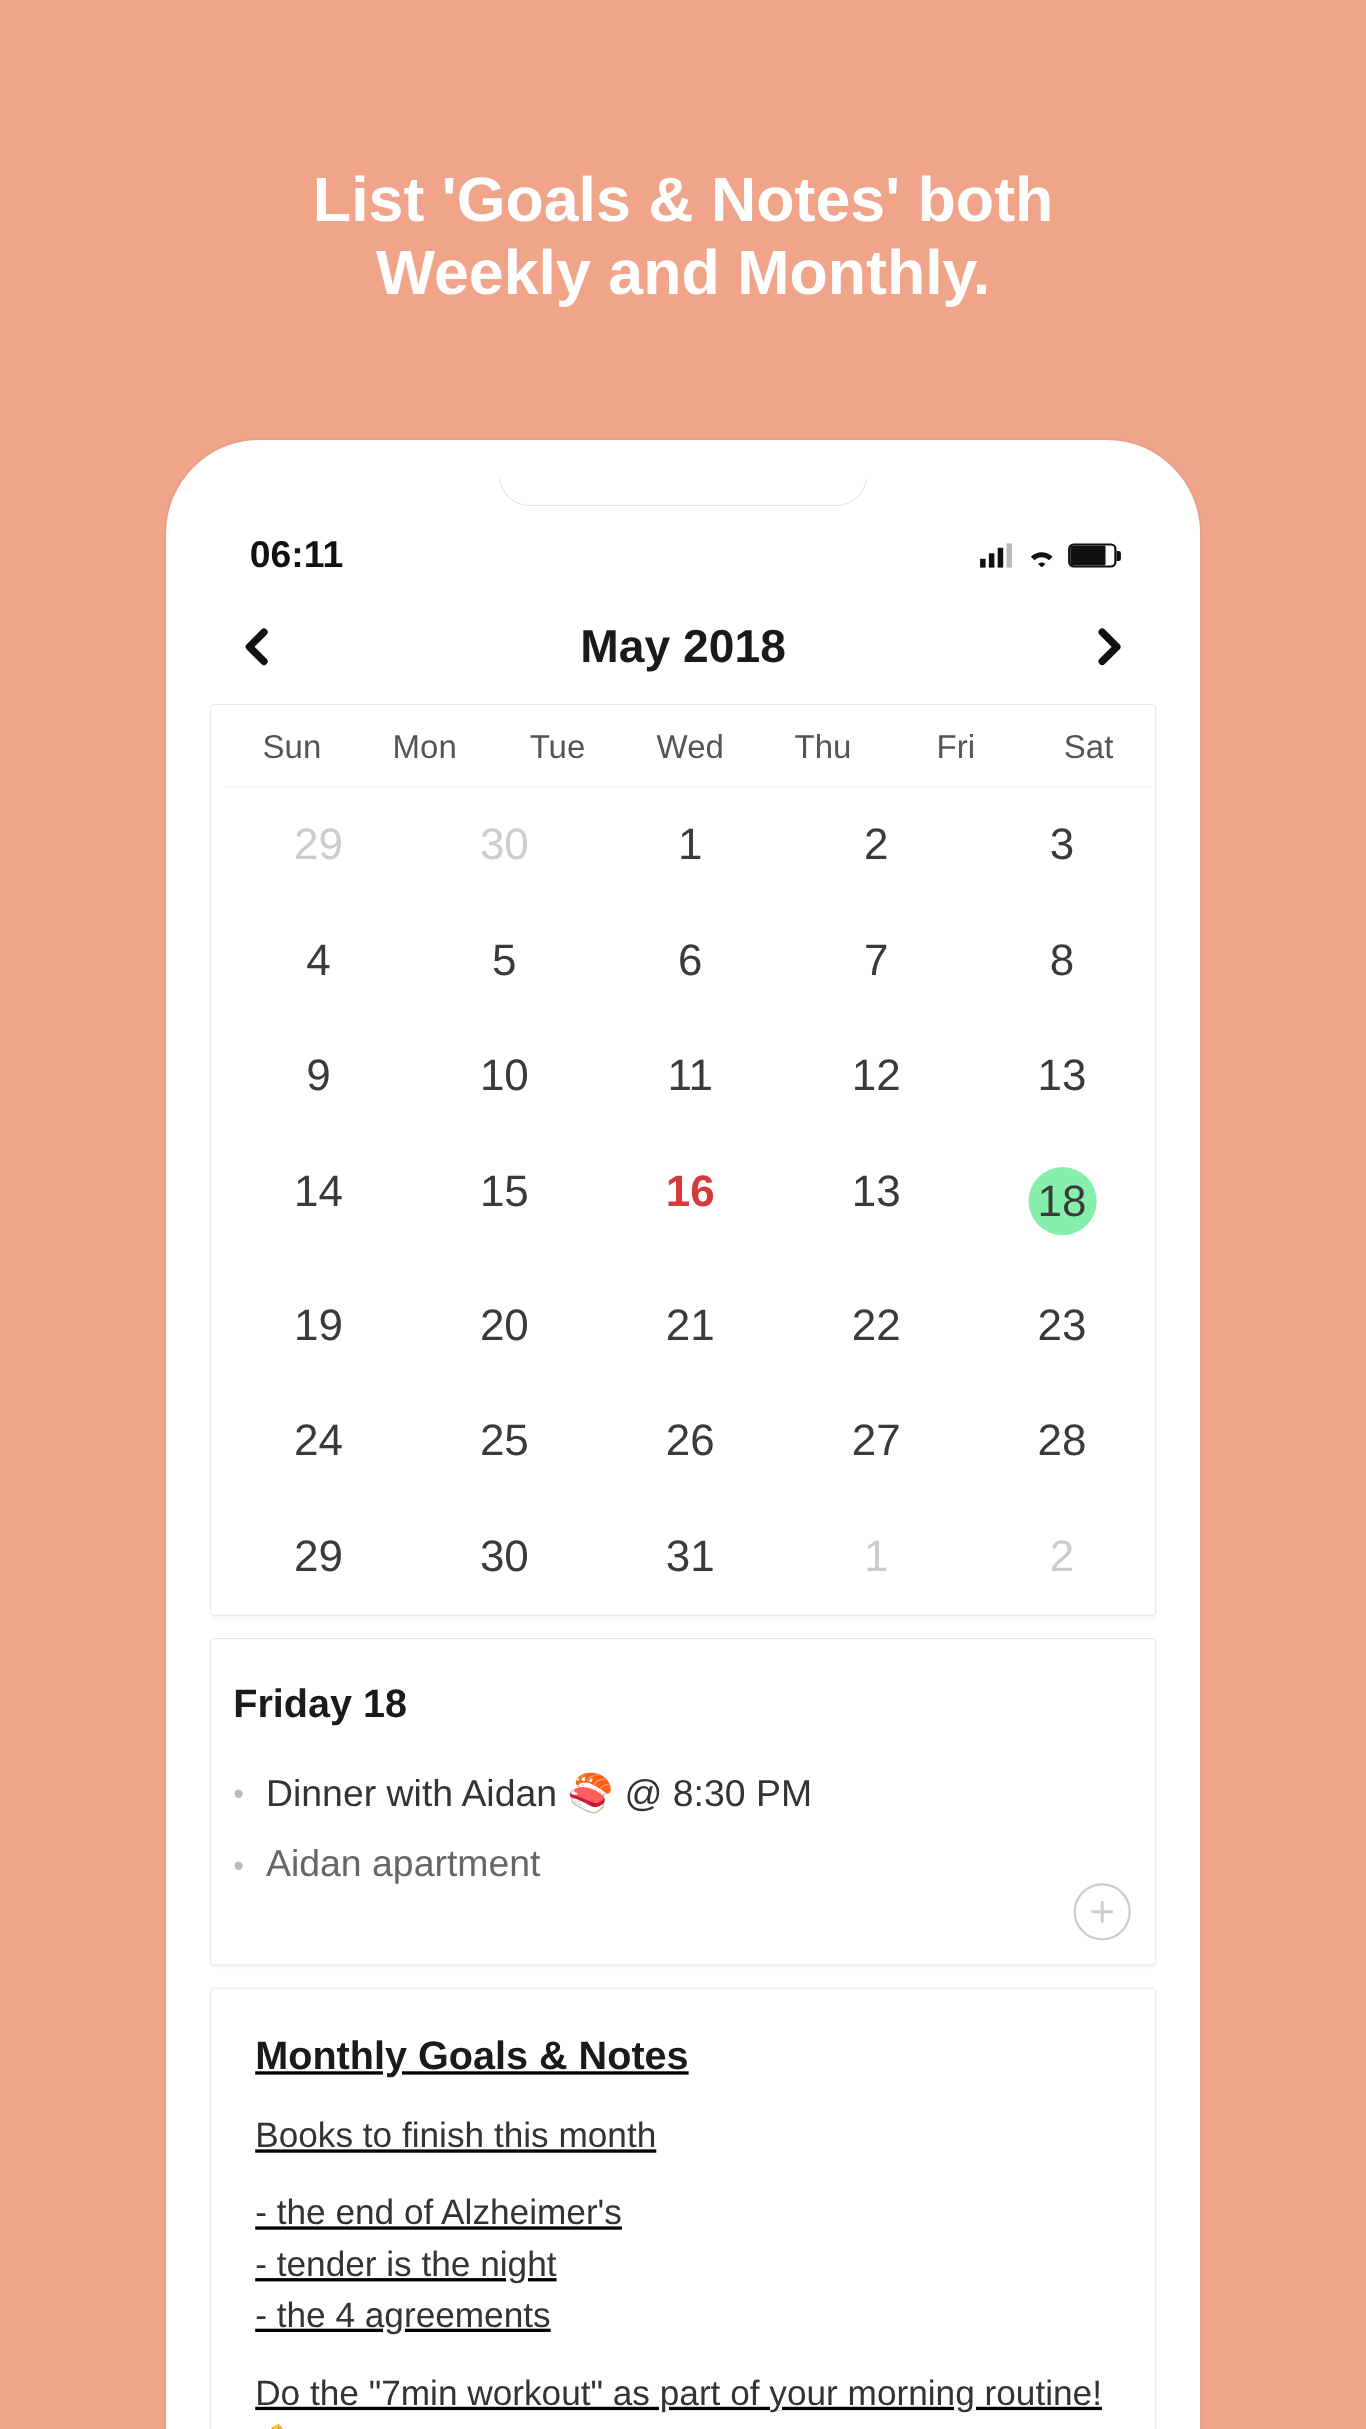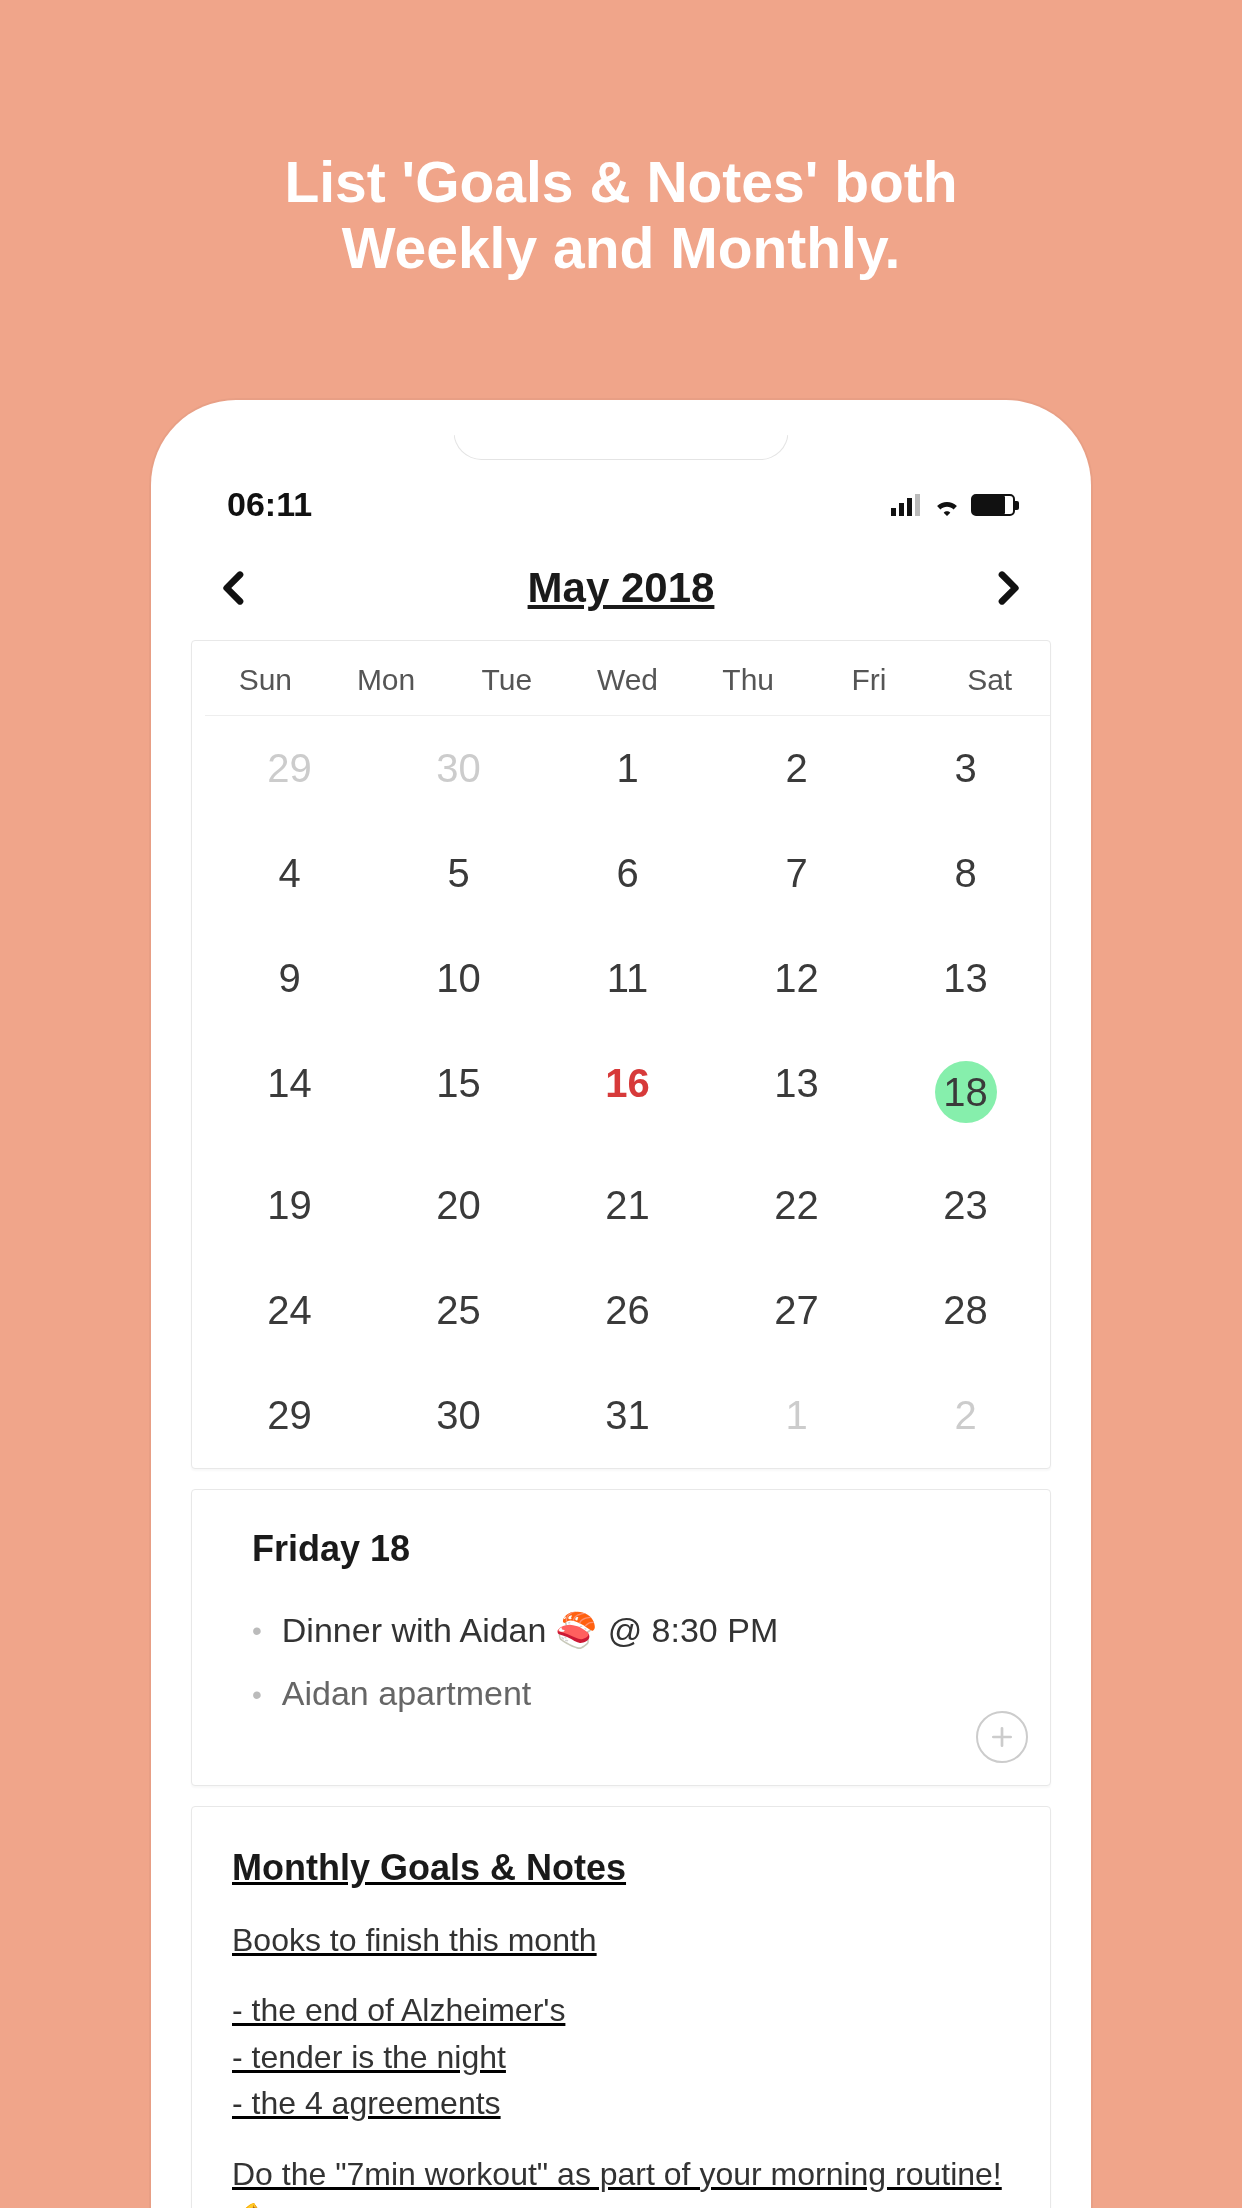--- a/index.html
+++ b/index.html
@@ -56,21 +56,21 @@
 .wifi { width:28px; height:22px; }
 .batt { width:44px; height:22px; border:2.5px solid #111; border-radius:5px; position:relative; }
 .batt::after { content:""; position:absolute; right:-6px; top:5px; width:4px; height:9px; background:#111; border-radius:0 2px 2px 0; }
 .batt-fill { background:#111; width:80%; height:100%; border-radius:1px; }
 
 .month-nav {
   display:flex; justify-content:space-between; align-items:center;
   padding:32px 36px 28px;
 }
 .chev { width:40px; height:40px; }
-.month-title { font-size:42px; font-weight:800; color:#1a1a1a;text-decoration:underline; }
+.month-title { font-size:42px; font-weight:800; color:#1a1a1a; }
 
 .card {
   margin:0 12px 20px;
   border:1px solid #e8e8e8;
   border-radius:4px;
   box-shadow:0 2px 2px rgba(0,0,0,.03);
   background:#fff;
   padding-left:13px;
 }
 
@@ -90,21 +90,21 @@
 .day.out { color:#ccc; }
 .day.hl { color:#d73a3a; font-weight:600; }
 .day.sel span {
   background:#86efac; border-radius:50%;
   width:62px; height:62px; display:inline-flex;
   align-items:center; justify-content:center;text-align:center;
 }
 
 .day span{display:inline-block}
 
-.day-card { padding:38px 60px 60px; position:relative; }
+.day-card { padding:38px 20px 60px; position:relative; }
 .day-title { font-size:36px; font-weight:800; color:#1a1a1a; margin-bottom:28px; }
 .evt { display:flex; align-items:flex-start; gap:20px; font-size:34px; color:#333; padding:12px 0; }
 .evt .dot { color:#bbb; font-size:28px; margin-top:5px; }
 .evt.faded { color:#666; }
 .add-btn {
   position:absolute; right:22px; bottom:22px;
   width:52px; height:52px; border:2.5px solid #ccc; border-radius:50%;
   display:flex; align-items:center; justify-content:center;
   color:#ccc; font-size:32px;
 }

